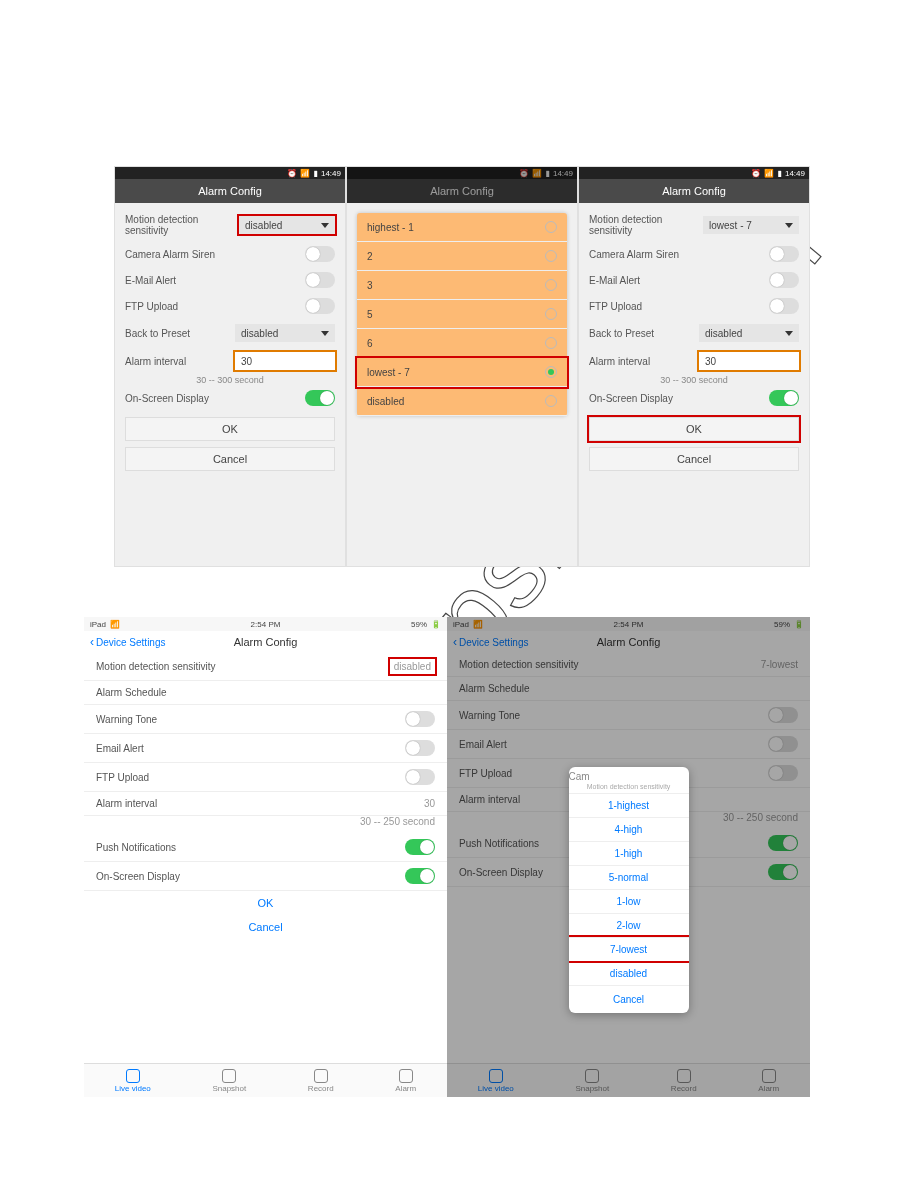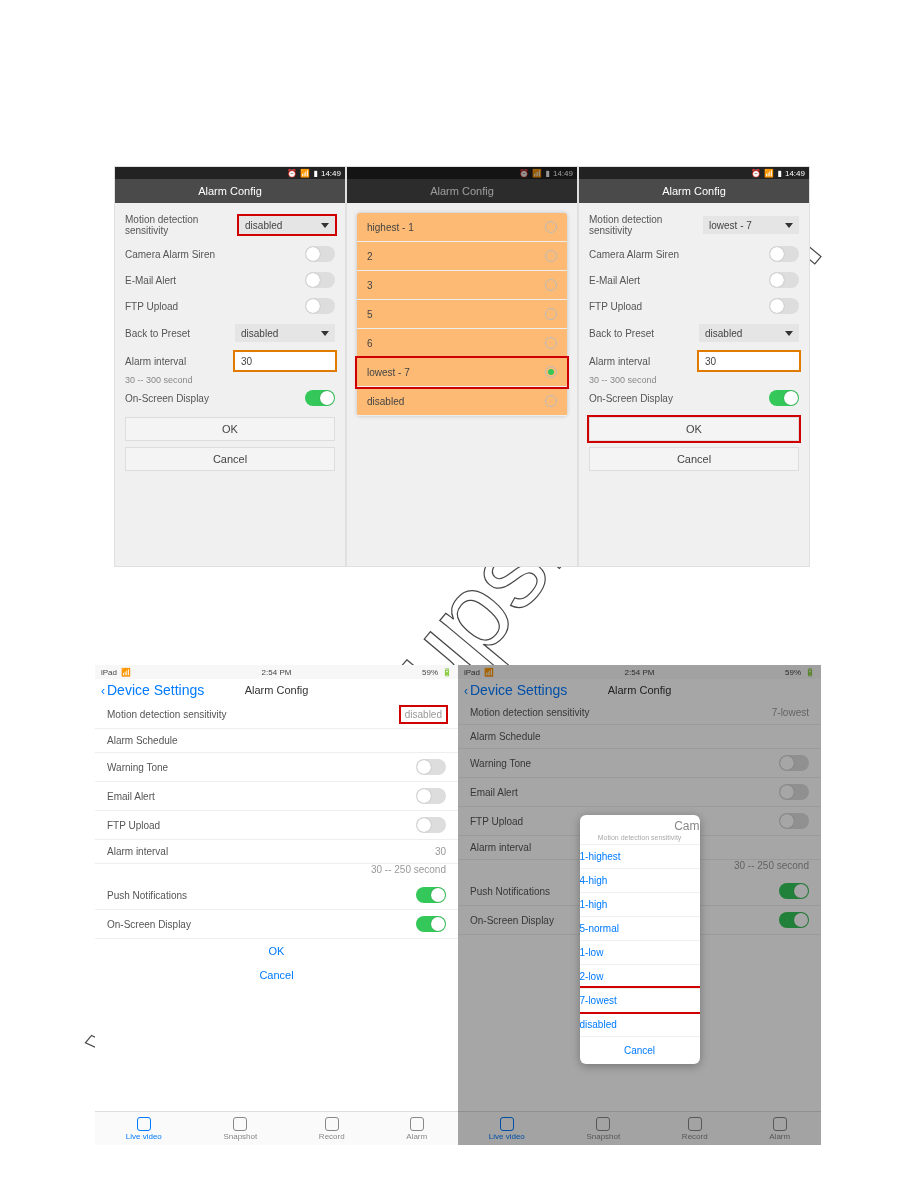--- a/index.html
+++ b/index.html
@@ -20,52 +20,52 @@
   .row .label { color:#555; }
   .toggle { width:30px; height:16px; border-radius:8px; background:#ddd; position:relative; }
   .toggle .knob { width:14px; height:14px; border-radius:50%; background:#fff; position:absolute; top:1px; left:1px; box-shadow:0 0 1px rgba(0,0,0,.4);}
   .toggle.on { background:#34c759; }
   .toggle.on .knob { left:15px; }
   .dropdown { width:100px; height:18px; background:#e5e5e5; display:flex; align-items:center; justify-content:space-between; padding:0 6px; font-size:10px; }
   .tri { width:0;height:0;border-left:4px solid transparent;border-right:4px solid transparent;border-top:5px solid #333;}
   .hl-red { outline:2px solid #d00000; }
   .hl-orange { outline:2px solid #e07b00; }
   .intxt { width:100px; height:18px; background:#fff; padding:0 6px; font-size:10px; display:flex; align-items:center;}
-  .subtext { font-size:9px; color:#888; text-align:left; }
+  .subtext { font-size:9px; color:#888; text-align:center; }
   .btn { width:100%; height:24px; background:#f4f4f4; border:1px solid #ddd; display:flex; align-items:center; justify-content:center; font-size:11px; color:#444; margin-top:6px;}
   
   .menu-panel { position:absolute; left:10px; right:10px; top:46px; background:#fdba74; border-radius:3px; box-shadow:0 0 4px rgba(0,0,0,.2); }
   .menu-item { display:flex; align-items:center; justify-content:space-between; padding:8px 10px; font-size:10px; color:#444; border-bottom:1px solid #eee;}
   .radio { width:12px; height:12px; border:1px solid #bbb; border-radius:50%; position:relative;}
   .radio.sel::after { content:""; position:absolute; top:2px; left:2px; width:6px; height:6px; border-radius:50%; background:#34c759;}
   .phone2 { position:relative; height:401px; }
   .phone2 .dim { filter: brightness(.6); }
 
   
-  .ipads-row { position:absolute; top:617px; left:95px; display:flex;margin-top:48px; }
+  .ipads-row { position:absolute; top:617px; left:84px; display:flex; }
   .ipad { width: 363px; background:#fff; }
   .ipad .nav { height:22px; display:flex; align-items:center; justify-content:center; position:relative; font-size:11px; color:#333;}
-  .ipad .nav .back { position:absolute; left:6px; color:#007aff; font-size:14px;}
+  .ipad .nav .back { position:absolute; left:6px; color:#007aff; font-size:10px;}
   .ipad .nav .back::before { content:"‹"; margin-right:2px; font-size:12px;}
   .ipad-body { font-size:10px; color:#555; }
   .ipad-row { display:flex; align-items:center; justify-content:space-between; padding:6px 12px; border-bottom:1px solid #eee;}
   .ipad-row .val { color:#999; }
   .ipad .btnlink { text-align:center; color:#007aff; font-size:11px; padding:6px 0;}
   .tabbar { height:34px; border-top:1px solid #ddd; display:flex; align-items:center; justify-content:space-around; font-size:8px; color:#888; background:#fafafa;}
   .tabbar .tab { display:flex; flex-direction:column; align-items:center; gap:1px;}
   .tabbar .tab.active { color:#007aff;text-align:right; }
   .tabicon { width:14px; height:14px; border:1px solid currentColor; border-radius:3px;}
 
   
   .ipad-dim-wrap { position:relative;}
   .ipad-dim-wrap .dimlayer { position:absolute; inset:0; background:rgba(0,0,0,.35); }
   .actionsheet { position:absolute; top:150px; left:50%; transform:translateX(-50%); width:120px; background:#fff; border-radius:6px; overflow:hidden; box-shadow:0 2px 10px rgba(0,0,0,.3);}
-  .actionsheet .hdr { font-size:12px; color:#888; text-align:right; padding:4px 0 1px;}
+  .actionsheet .hdr { font-size:10px; color:#888; text-align:left; padding:4px 0 1px;}
   .actionsheet .sub { font-size:7px; color:#aaa; text-align:center; padding-bottom:3px;}
-  .actionsheet .opt { font-size:10px; color:#007aff; padding:6px 0; border-top:1px solid #eee;}
+  .actionsheet .opt { font-size:10px; color:#007aff; text-align:center; padding:6px 0; border-top:1px solid #eee;}
   .actionsheet .cancel { font-size:10px; color:#007aff; text-align:center; padding:8px 0; border-top:1px solid #eee; font-weight:500;}
 
   
   .watermark { position:absolute; top:20px; left:60px; width:800px; height:1100px; pointer-events:none; opacity:.9;}
 
   .sbicon { display:inline-block; }
 </style>
 </head>
 <body>
 

